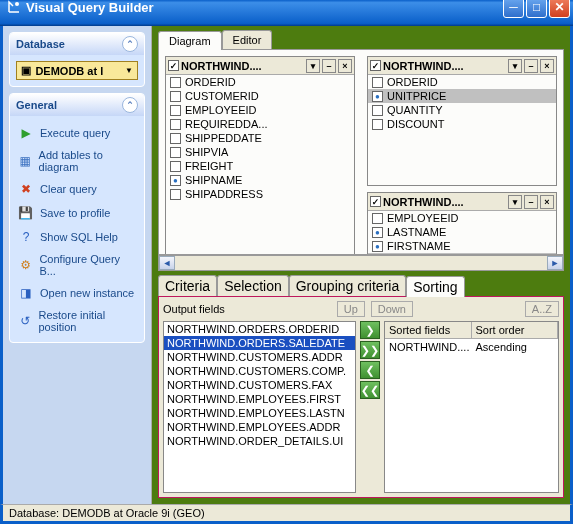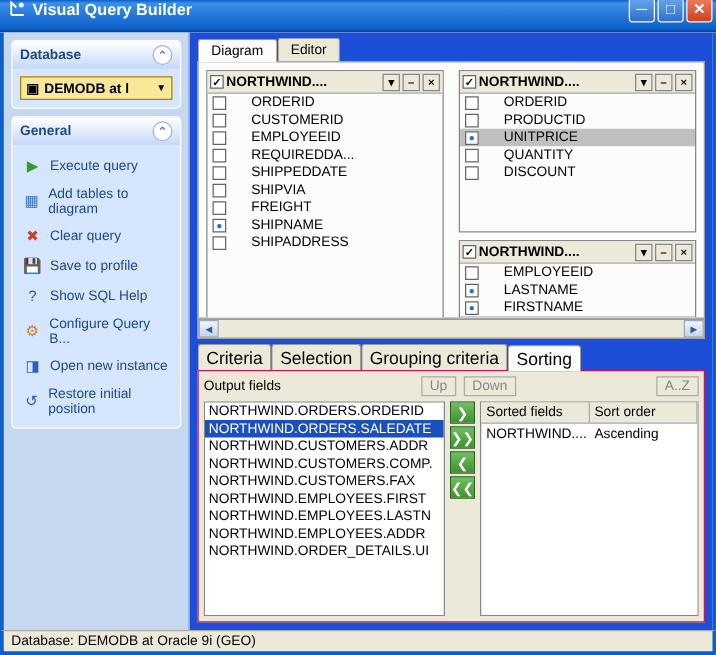--- a/index.html
+++ b/index.html
@@ -19,35 +19,35 @@
 .panel { background: #d6e6fe; border: 1px solid #fff; border-radius: 4px; overflow: hidden; }
 .panel-hdr { background: linear-gradient(#fff, #c6d7f7); height: 22px; display: flex; align-items: center; padding: 0 6px; color: #1a4a8a; font-weight: bold; cursor: pointer; }
 .panel-hdr .chevup { margin-left: auto; width: 16px; height: 16px; border-radius: 50%; border: 1px solid #9ab6dd; background: #fff; display: flex; align-items: center; justify-content: center; color: #5a7fbe; font-size: 9px; }
 .panel-body { padding: 6px; }
 .dbselect { width: 100%; background: #f9e89a; border: 1px solid #a08020; padding: 2px 4px; display: flex; align-items: center; font-weight: bold; gap: 4px; }
 .dbselect .arrow { margin-left: auto; font-size: 8px; }
 .actions { display: flex; flex-direction: column; gap: 2px; }
 .action { display: flex; align-items: center; gap: 6px; color: #1a4a8a; padding: 3px 2px; cursor: pointer; }
 .aicon { width: 16px; height: 16px; display: flex; align-items: center; justify-content: center; font-size: 12px; }
 
-.main { flex: 1; background: #1d4ed8; display: flex; flex-direction: column; border-left: 1px solid #aaa; }
+.main { flex: 1; background: #4d7c0f; display: flex; flex-direction: column; border-left: 1px solid #aaa; }
 .tabs { display: flex; padding: 4px 6px 0; gap: 0; }
 .tab { background: #fcfcfa; border: 1px solid #999; border-bottom: none; padding: 3px 10px; border-radius: 3px 3px 0 0; cursor: pointer; position: relative; }
 .tab.active { background: #fcfcfa; z-index: 2; top: 1px; }
 .tab.inactive { background: #ece9d8; }
 .diagram-area { flex: 1; background: #fcfcfa; border: 1px solid #999; margin: 0 6px; padding: 6px; position: relative; overflow: hidden; }
 
 .dgrid { display: grid; grid-template-columns: 190px 190px; grid-template-rows: 130px 100px; gap: 6px 12px; }
 .tblwin { border: 1px solid #888; background: #fcfcfa; display: flex; flex-direction: column; }
 .tblwin-hdr { height: 18px; background: #ece9d8; border-bottom: 1px solid #aaa; display: flex; align-items: center; padding: 0 2px; font-weight: bold; gap: 2px; }
 .tblwin-hdr .cb { width: 11px; height: 11px; border: 1px solid #666; background: #fff; display: inline-flex; align-items: center; justify-content: center; font-size: 9px; }
 .tblwin-hdr .tname { flex: 1; overflow: hidden; text-overflow: ellipsis; white-space: nowrap; }
 .tblwin-hdr .mini { width: 14px; height: 14px; border: 1px solid #888; background: #ece9d8; display: flex; align-items: center; justify-content: center; font-size: 9px; cursor: pointer; }
 .tblwin-body { flex: 1; overflow: auto; }
-.fld { display: flex; align-items: center; padding: 1px 4px; gap: 20px; }
+.fld { display: flex; align-items: center; padding: 1px 4px; gap: 4px; }
 .fld .cb { width: 11px; height: 11px; border: 1px solid #666; background: #fff; display: inline-flex; align-items: center; justify-content: center; font-size: 8px; color: #2a6fc0; }
 .fld.selected { background: #c0c0c0; }
 
 .scrollh { height: 16px; background: #ece9d8; border: 1px solid #999; margin: 0 6px; display: flex; align-items: center; }
 .scrollh .sbtn { width: 16px; height: 14px; background: linear-gradient(#f4f6fc,#c8d3ea); border: 1px solid #9ab; display: flex; align-items: center; justify-content: center; font-size: 9px; color:#2a5aaa; cursor:pointer; }
 .scrollh .track { flex: 1; }
 
 .lowtabs { display: flex; padding: 4px 6px 0; }
 .lowtabs .tab { font-size: 14px; padding: 2px 6px; }
 .lowpanel { background: #ece9d8; border: 1px solid #be185d; margin: 0 6px 6px; padding: 4px; display: flex; flex-direction: column; flex: 1; }
@@ -158,24 +158,20 @@
       <span class="tname">NORTHWIND....</span>
       <span class="mini">▾</span>
       <span class="mini">–</span>
       <span class="mini">×</span>
     </div>
     <div class="tblwin-body">
               <div class="fld ">
                 <span class="cb"></span>
                 <span>ORDERID</span>
               </div>
-              <div class="fld ">
-                <span class="cb"></span>
-                <span>PRODUCTID</span>
-              </div>
               <div class="fld selected">
                 <span class="cb">●</span>
                 <span>UNITPRICE</span>
               </div>
               <div class="fld ">
                 <span class="cb"></span>
                 <span>QUANTITY</span>
               </div>
               <div class="fld ">
                 <span class="cb"></span>

